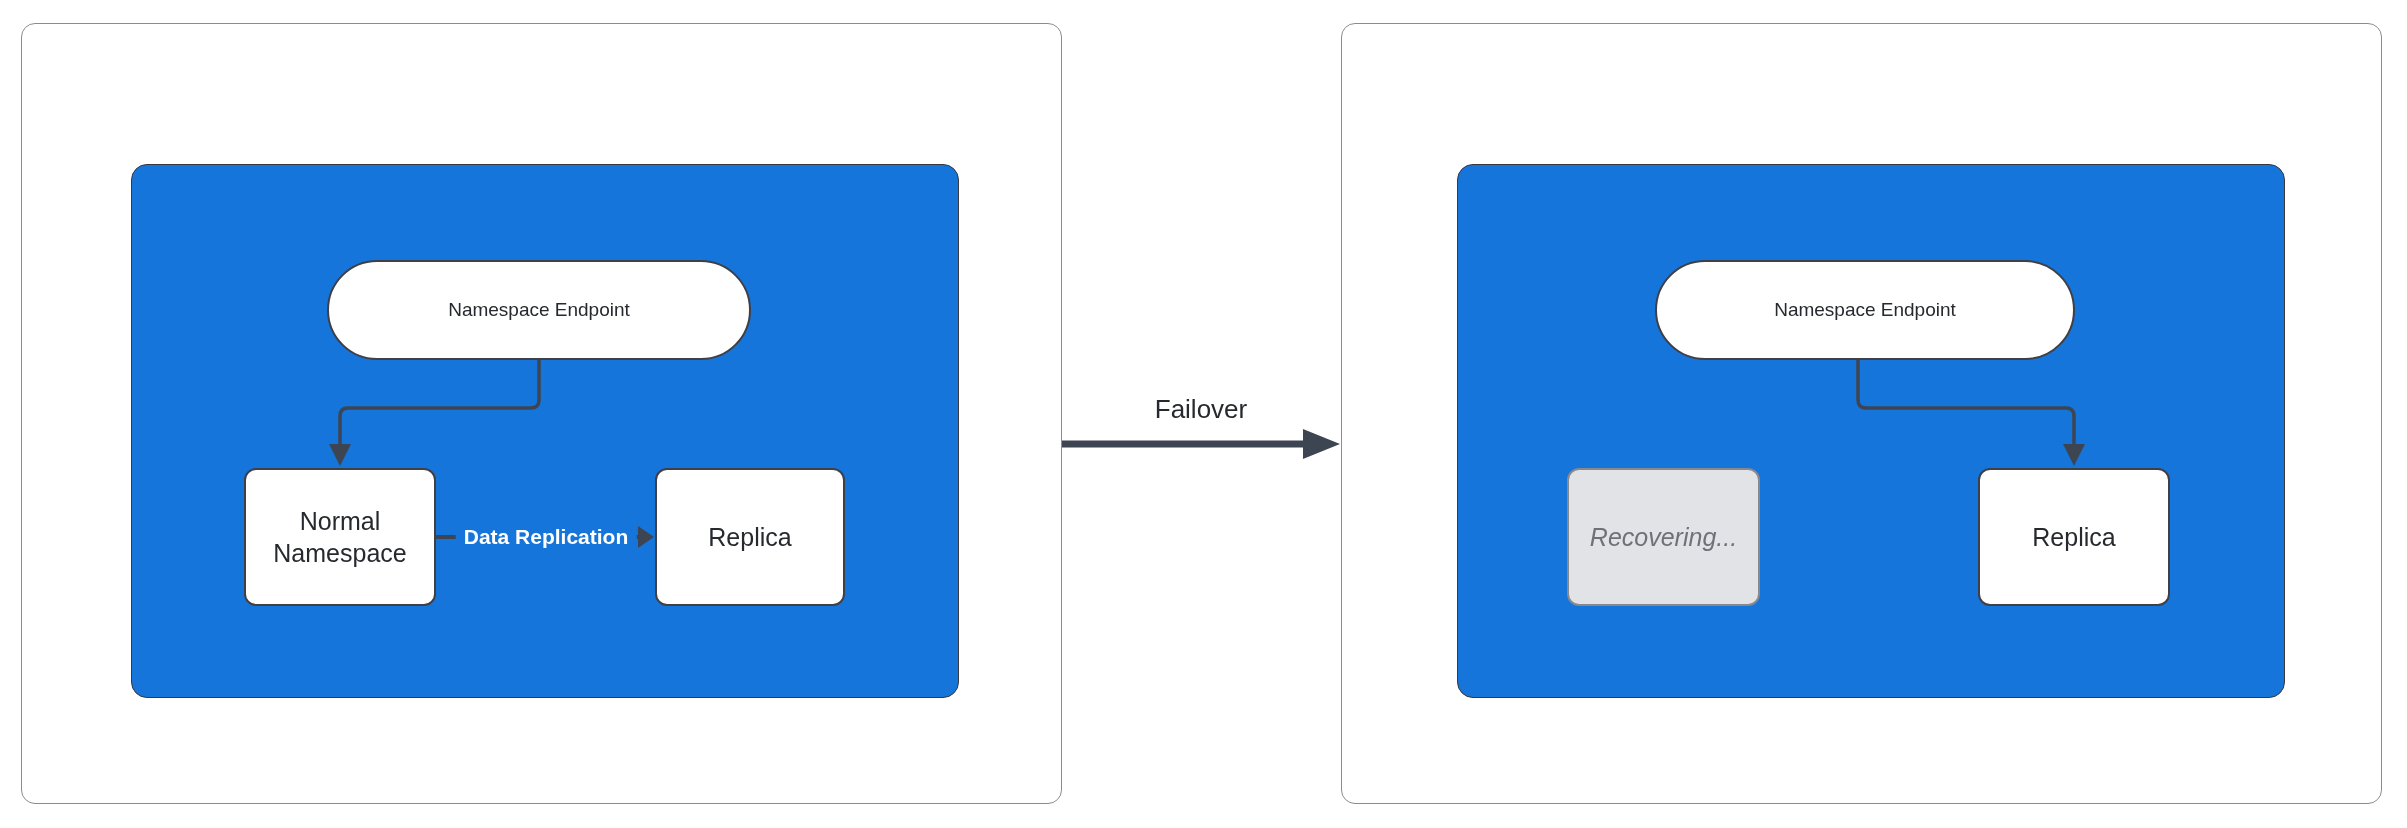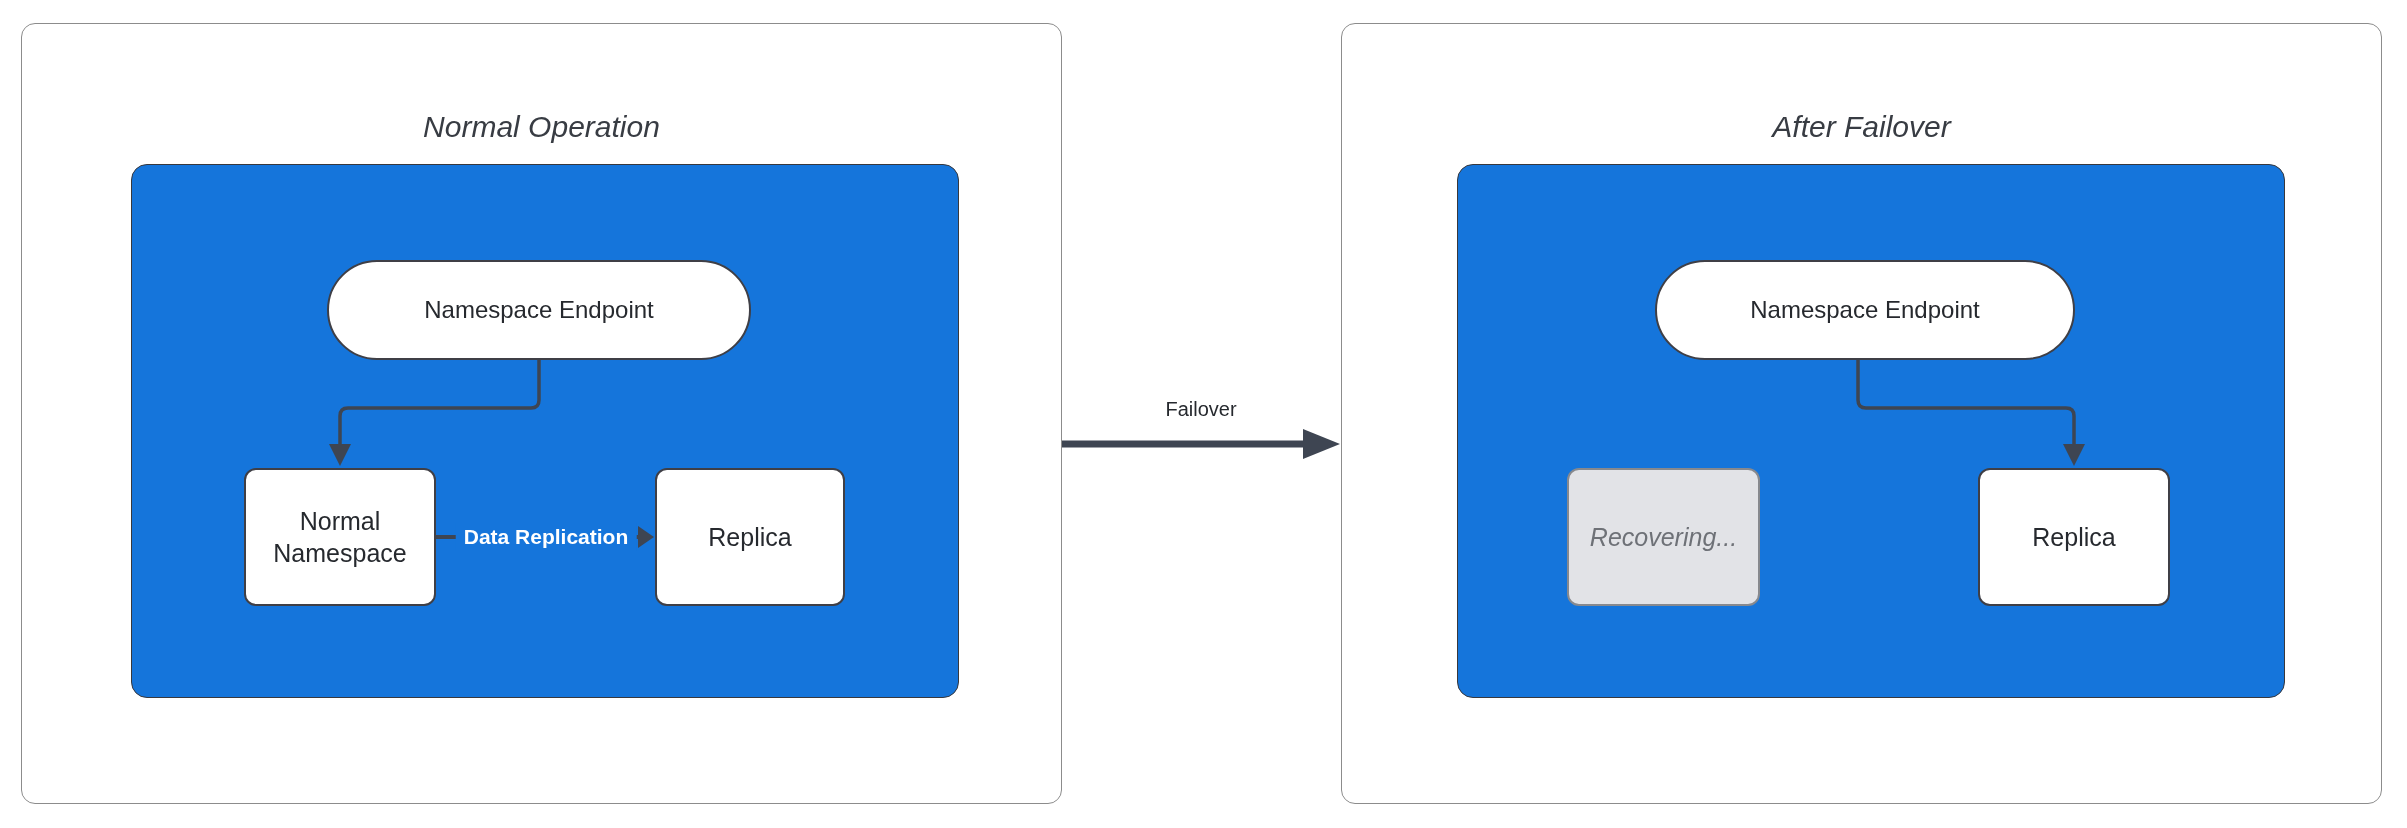--- a/index.html
+++ b/index.html
@@ -73,21 +73,21 @@
     border-radius:12px;
     color:var(--text-dark, #26292e);
     font-size:25px;
     line-height:1.3;
     box-sizing:border-box;
     padding:4px 10px;
   }
 
   .pill {
     border-radius:60px;
-    font-size:24px;
+    font-size:19px;
   }
 
   .recovering {
     background:var(--recovering-fill, #e2e3e7);
     border:2px solid var(--recovering-border, #87898e);
     color:var(--recovering-text, #6e7177);
     font-style:italic;
   }
 
   .edge-label {
@@ -112,32 +112,31 @@
   .failover-line {
     stroke:var(--connector, #3e4552);
     stroke-width:7px;
   }
   .failover-label {
     position:absolute;
     left:1060px;
     top:396px;
     width:282px;
     text-align:center;
-    font-size:20px;
+    font-size:26px;
     line-height:26px;
     color:var(--text-dark, #26292e);
   }
 </style>
 </head>
 <body>
 
 <div class="canvas">
 
   <section class="panel" style="left:21px;">
-    <div class="panel-title">Normal Operation</div>
 
     <div class="cluster" style="left:109px;">
       <svg class="connector-layer" viewBox="0 0 828 534">
         <path class="connector-line" d="M 407 195 L 407 235 Q 407 243 399 243 L 216 243 Q 208 243 208 251 L 208 280"></path>
         <polygon class="arrowhead" points="197,279 219,279 208,301"></polygon>
         <path class="connector-line thick" d="M 304 372 L 506 372"></path>
         <polygon class="arrowhead" points="506,361 506,383 522,372"></polygon>
       </svg>
 
       <div class="nodebox pill" style="left:195px; top:95px; width:424px; height:100px;">
@@ -156,21 +155,20 @@
     </div>
   </section>
 
   <div class="failover-label">Failover</div>
   <svg class="failover-arrow" viewBox="0 0 282 68">
     <line class="failover-line" x1="2" y1="34" x2="243" y2="34"></line>
     <polygon class="arrowhead" points="243,19 243,49 280,34"></polygon>
   </svg>
 
   <section class="panel" style="left:1341px;">
-    <div class="panel-title">After Failover</div>
 
     <div class="cluster" style="left:115px;">
       <svg class="connector-layer" viewBox="0 0 828 534">
         <path class="connector-line" d="M 400 195 L 400 235 Q 400 243 408 243 L 608 243 Q 616 243 616 251 L 616 280"></path>
         <polygon class="arrowhead" points="605,279 627,279 616,301"></polygon>
       </svg>
 
       <div class="nodebox pill" style="left:197px; top:95px; width:420px; height:100px;">
         <span>Namespace Endpoint</span>
       </div>

